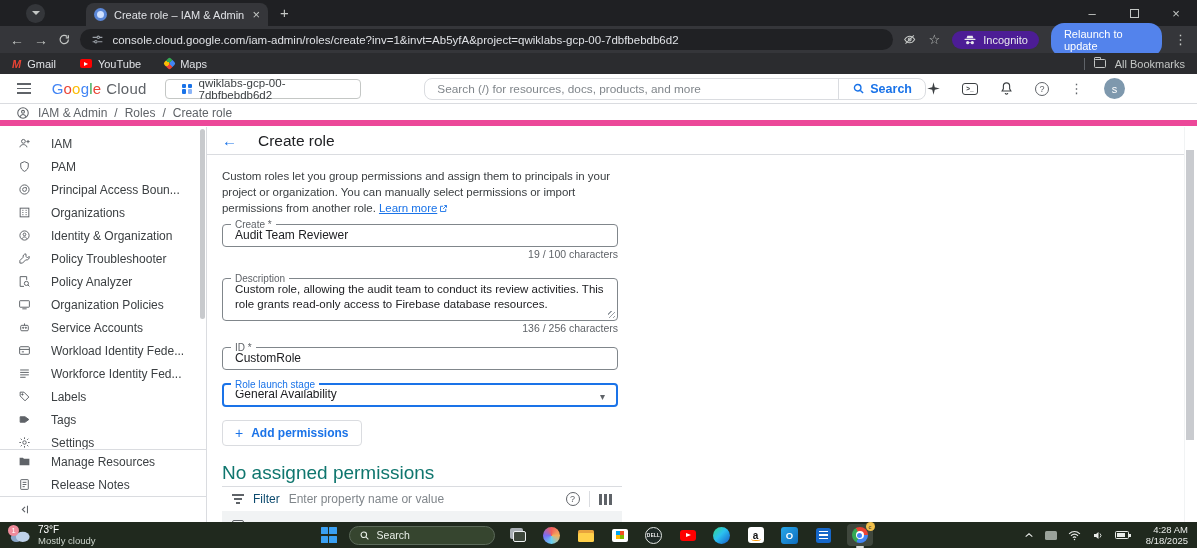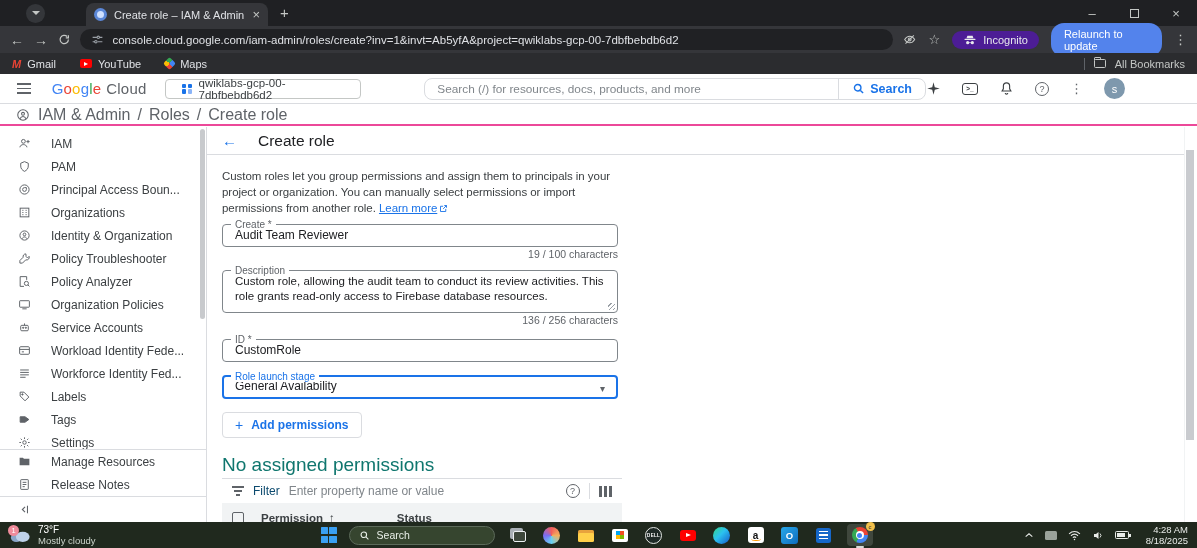--- a/index.html
+++ b/index.html
@@ -54,21 +54,21 @@
   .gsearch{margin-left:63px;width:550px;height:22px;border:1px solid #dadce0;border-radius:8px;display:flex;align-items:center}
   .gsearch input{flex:1;border:none;outline:none;font-family:inherit;font-size:11.8px;color:#3c4043;padding:0 12px;background:transparent}
   .gsearch input::placeholder{color:#80868b}
   .gsearch-btn{height:100%;border-left:1px solid #dadce0;display:flex;align-items:center;gap:5px;padding:0 13px;color:#1a73e8;font-size:12.5px;font-weight:bold}
   .hdr-icons{margin-left:auto;display:flex;align-items:center;gap:21px;padding-right:72px;color:#3c4043}
   .shellbox{width:16px;height:12px;border:1.5px solid #3c4043;border-radius:3px;display:grid;place-items:center;font-size:6.5px;font-weight:bold;color:#3c4043}
   .helpc{width:14px;height:14px;border:1.4px solid #5f6368;border-radius:50%;display:grid;place-items:center;font-size:9px;color:#5f6368}
   .kebab-d{color:#5f6368;font-size:13px}
   .avatar{width:21px;height:21px;border-radius:50%;background:#7e98ad;color:#fff;display:grid;place-items:center;font-size:11px}
 
-  .crumbbar{position:absolute;top:105px;left:0;right:0;height:21px;background:#fff;border-bottom:2px solid #ec4899;display:flex;align-items:center;gap:8px;padding-left:16px;font-size:16px;color:#5f6368}
+  .crumbbar{position:absolute;top:105px;left:0;right:0;height:21px;background:#fff;border-bottom:6px solid #ec4899;display:flex;align-items:center;gap:8px;padding-left:16px;font-size:12px;color:#5f6368}
   .crumbs{display:flex;gap:7px;align-items:center}
 
   
   .body{position:absolute;top:127px;bottom:26px;left:0;right:0;display:flex}
   .sidebar{width:207px;border-right:1px solid #dadce0;position:relative;overflow:hidden;flex:none}
   .nav{padding-top:5px}
   .nav-item{height:23px;display:flex;align-items:center;padding-left:18px;gap:20px;font-size:12px;color:#3c4043;white-space:nowrap}
   .si{color:#5f6368;flex:none}
   .sb-bottom{position:absolute;left:0;right:0;bottom:0;background:#fff;border-top:1px solid #dadce0}
   .collapse-row{height:26px;border-top:1px solid #dadce0;display:flex;align-items:center;padding-left:18px;color:#5f6368}
@@ -80,21 +80,21 @@
   .m-title{font-size:15.5px;color:#202124}
   .m-col{padding-left:15px;width:417px}
   .intro{margin-top:13px;width:402px;font-size:11.5px;line-height:16px;color:#3c4043;letter-spacing:-.05px}
   .link{color:#1a73e8;text-decoration:underline}
   .extlink{display:inline-block;vertical-align:-1px;margin-left:2px;color:#1a73e8}
   .field{position:relative;width:396px;border:1px solid #80868b;border-radius:4px;padding:3px 12px 4px;font-size:12px;color:#202124}
   .field .flabel{position:absolute;top:-6px;left:8px;background:#fff;padding:0 4px;font-size:10px;color:#5f6368;line-height:11px}
   .field input{width:100%;border:none;outline:none;font-family:inherit;font-size:12px;color:#202124;padding:0;line-height:14px;background:transparent}
   .field textarea{width:100%;border:none;outline:none;resize:none;font-family:inherit;font-size:11.5px;color:#202124;line-height:15px;height:31px;background:transparent;overflow:hidden}
   .f-title{margin-top:8px}
-  .f-desc{margin-top:10px}
+  .f-desc{margin-top:18px}
   .grip{position:absolute;right:2px;bottom:2px;width:7px;height:7px;background:repeating-linear-gradient(135deg,transparent 0 2px,#9aa0a6 2px 3px)}
   .counter{width:396px;text-align:right;font-size:10.5px;color:#5f6368;margin-top:1px;line-height:12px}
   .f-id{margin-top:13px}
   .f-stage{margin-top:13px;border:2px solid #1a73e8;padding:2px 11px 3px}
   .f-stage .flabel{color:#1a73e8;left:7px}
   .stage-val{font-size:12px;line-height:15px;color:#202124}
   .stage-caret{position:absolute;right:11px;top:6px;color:#5f6368;font-size:10px}
   .addperm{margin-top:13px;display:inline-flex;align-items:center;gap:8px;border:1px solid #dadce0;border-radius:4px;padding:4px 12px;color:#1a73e8;font-size:12px;font-weight:bold}
   .addperm .pl{font-size:14px;font-weight:normal}
   .noperm{margin-top:16px;font-size:19px;color:#0f766e;height:24px}

